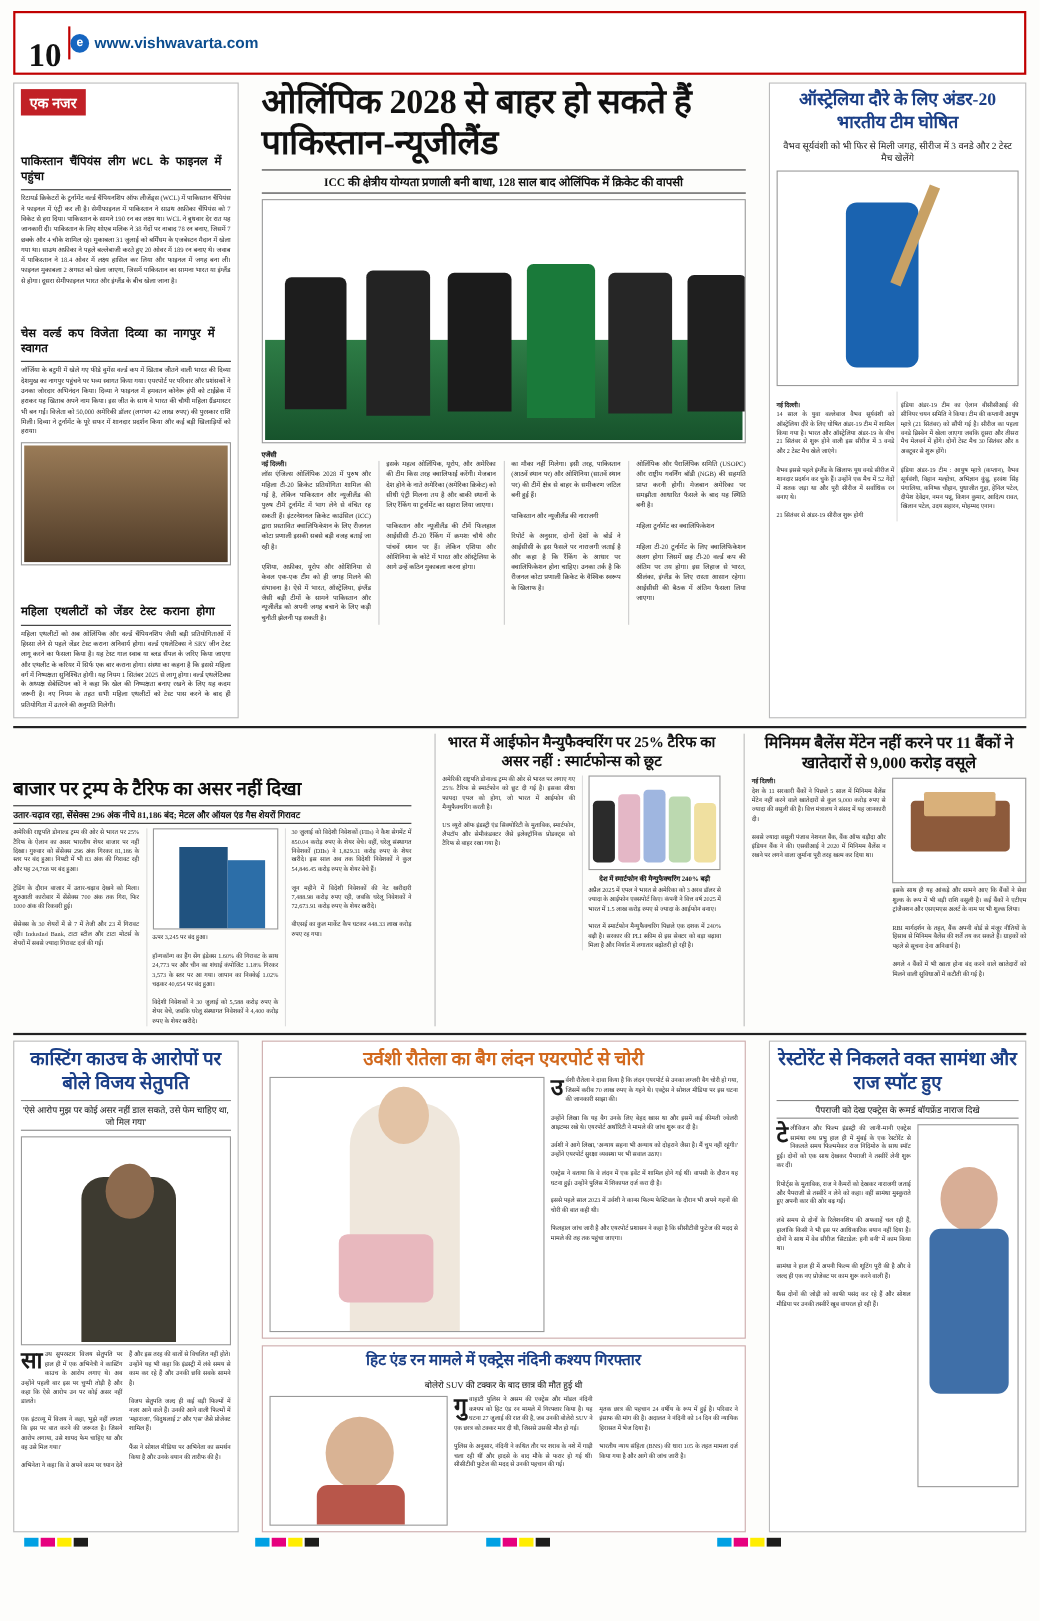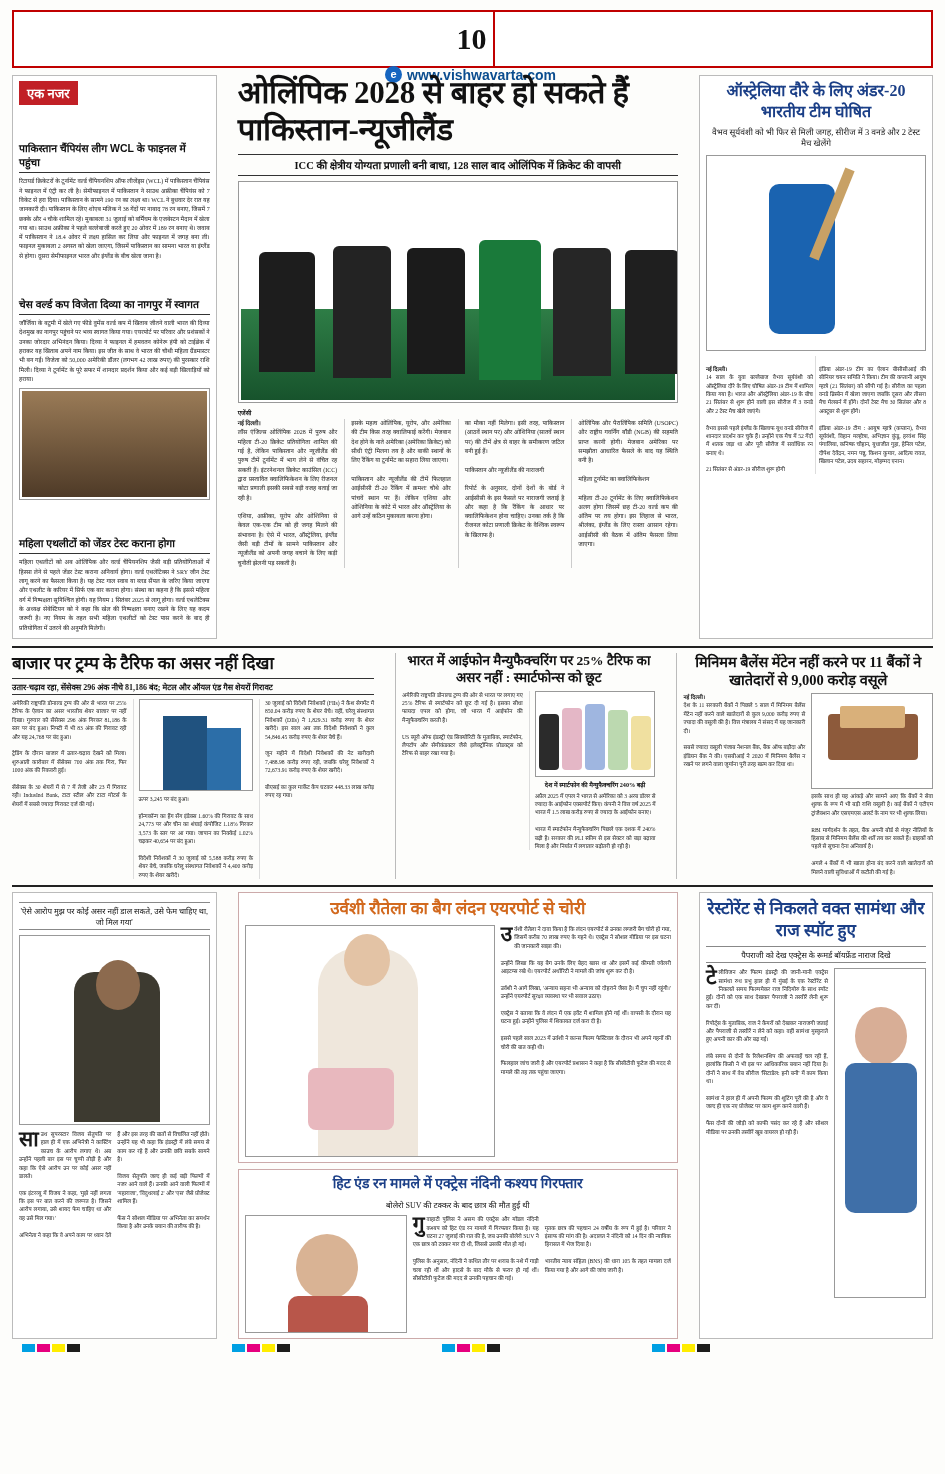--- a/index.html
+++ b/index.html
@@ -16,26 +16,24 @@
     position: relative;
     width: 945px;
     height: 1474px;
     background: #fdfdfb;
     padding: 10px 12px 0 12px;
   }
 
   
   .masthead {
     display: flex;
-    align-items: center;
     border: 2px solid #c00000;
     height: 58px;
-    padding: 0 6px;
+    padding: 12px 6px;
     background: #fff;
-    flex-direction: column;
   }
   .page-num {
     font-family: "Liberation Serif", serif;
     font-size: 30px;
     font-weight: bold;
     width: 44px;
     text-align: center;
     border-right: 2px solid #c00000;
     height: 100%;
     line-height: 54px;
@@ -121,21 +119,21 @@
   .hi { 
     font-family: "Liberation Serif", serif;
     font-size: 6.0px;
     line-height: 1.55;
     text-align: justify;
     color: #1a1a1a;
   }
   .hi.sm { font-size: 5.6px; line-height: 1.5; }
 
   .sub-head {
-    font-family: Liberation Sans, sans-serif;
+    font-family: Liberation Mono, monospace;
     font-weight: bold;
     font-size: 10.5px;
     color: #111;
     line-height: 1.35;
     border-bottom: 1px solid #333;
     padding-bottom: 3px;
     margin-bottom: 4px;
     margin-top: 36px;
   }
 
@@ -353,21 +351,21 @@
 इंडिया अंडर-19 टीम का ऐलान बीसीसीआई की सीनियर चयन समिति ने किया। टीम की कप्तानी आयुष म्हात्रे (21 सितंबर) को सौंपी गई है। सीरीज का पहला वनडे ब्रिस्बेन में खेला जाएगा जबकि दूसरा और तीसरा मैच मेलबर्न में होंगे। दोनों टेस्ट मैच 30 सितंबर और 8 अक्टूबर से शुरू होंगे।
 
 इंडिया अंडर-19 टीम : आयुष म्हात्रे (कप्तान), वैभव सूर्यवंशी, विहान मल्होत्रा, अभिज्ञान कुंडू, हरवंश सिंह पंगालिया, कनिष्क चौहान, युधाजीत गुहा, हेनिल पटेल, दीपेश देवेंद्रन, नमन पन्नू, किशन कुमार, आदित्य रावत, खिलान पटेल, उदय सहारन, मोहम्मद एनान।</span>
           </div>
         </div>
       </div>
     </div>
 
     <div class="row" style="margin-top:7px;border-top:2px solid #222;padding-top:5px;">
 
-      <div class="col" style="width:370px;">
+      <div class="col" style="width:370px;margin-top:40px;">
         <div class="biz-head">बाजार पर ट्रम्प के टैरिफ का असर नहीं दिखा</div>
         <div class="biz-sub">उतार-चढ़ाव रहा, सेंसेक्स 296 अंक नीचे 81,186 बंद; मेटल और ऑयल एंड गैस शेयरों गिरावट</div>
         <div style="display:flex;gap:6px;">
           <div style="flex:1.05;">
             <div class="hi sm" style="white-space:pre-line;">अमेरिकी राष्ट्रपति डोनाल्ड ट्रम्प की ओर से भारत पर 25% टैरिफ के ऐलान का असर भारतीय शेयर बाजार पर नहीं दिखा। गुरुवार को सेंसेक्स 296 अंक गिरकर 81,186 के स्तर पर बंद हुआ। निफ्टी में भी 83 अंक की गिरावट रही और यह 24,768 पर बंद हुआ।
 
 ट्रेडिंग के दौरान बाजार में उतार-चढ़ाव देखने को मिला। शुरुआती कारोबार में सेंसेक्स 700 अंक तक गिरा, फिर 1000 अंक की रिकवरी हुई।
 
 सेंसेक्स के 30 शेयरों में से 7 में तेजी और 23 में गिरावट रही। IndusInd Bank, टाटा स्टील और टाटा मोटर्स के शेयरों में सबसे ज्यादा गिरावट दर्ज की गई।</div>
           </div>
@@ -442,20 +440,21 @@
 
 अगले 4 बैंकों में भी खाता होना बंद करने वाले खातेदारों को मिलने वाली सुविधाओं में कटौती की गई है।</div>
           </div>
         </div>
       </div>
     </div>
 
     <div class="row" style="margin-top:6px;border-top:2px solid #222;padding-top:5px;">
 
       <div class="col box pad" style="width:208px;">
+        <div class="ent-head">कास्टिंग काउच के आरोपों पर बोले विजय सेतुपति</div>
         <div class="ent-sub">'ऐसे आरोप मुझ पर कोई असर नहीं डाल सकते, उसे फेम चाहिए था, जो मिल गया'</div>
         <div class="photo ph-actor figurebox" style="height:190px;margin-top:5px;">
           <div style="position:relative;height:100%;">
             <div style="position:absolute;left:52px;top:34px;width:86px;height:150px;background:#3d3a30;border-radius:20px 20px 0 0;"></div>
             <div style="position:absolute;left:74px;top:22px;width:44px;height:50px;background:#8c6a4e;border-radius:50%;"></div>
           </div>
         </div>
         <div class="hi sm dropcap" style="margin-top:5px;column-count:2;column-gap:6px;white-space:pre-line;">साउथ सुपरस्टार विजय सेतुपति पर हाल ही में एक अभिनेत्री ने कास्टिंग काउच के आरोप लगाए थे। अब उन्होंने पहली बार इस पर चुप्पी तोड़ी है और कहा कि ऐसे आरोप उन पर कोई असर नहीं डालते।
 
 एक इंटरव्यू में विजय ने कहा, 'मुझे नहीं लगता कि इस पर बात करने की जरूरत है। जिसने आरोप लगाया, उसे शायद फेम चाहिए था और वह उसे मिल गया।'

